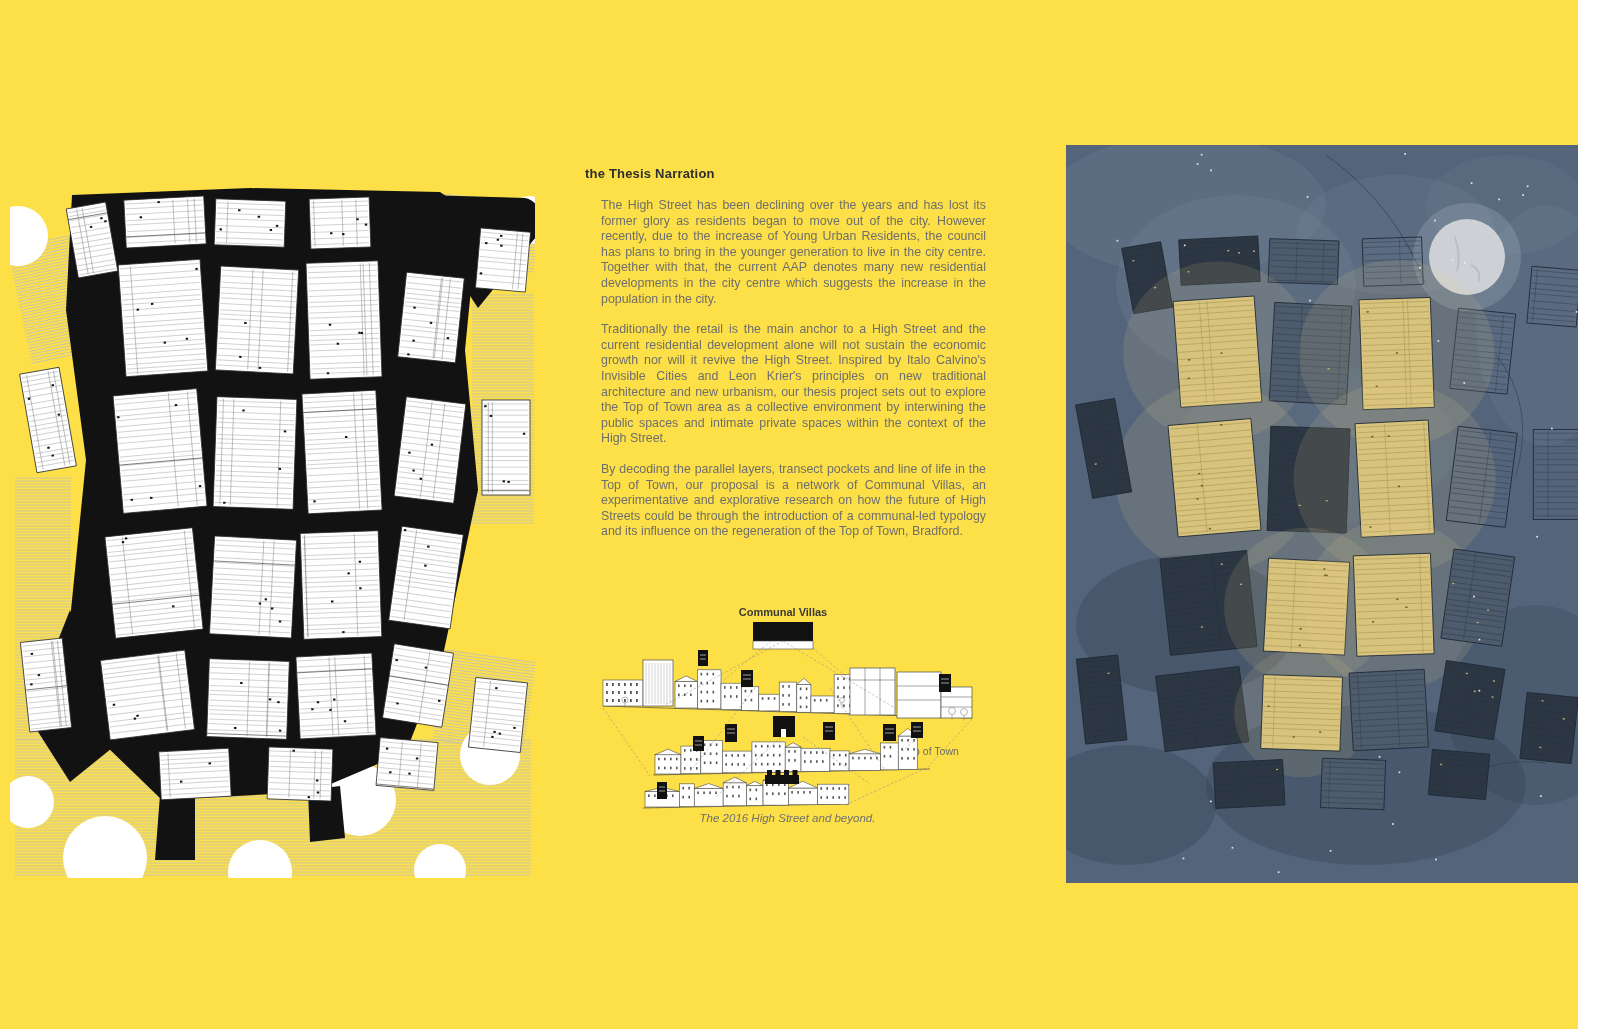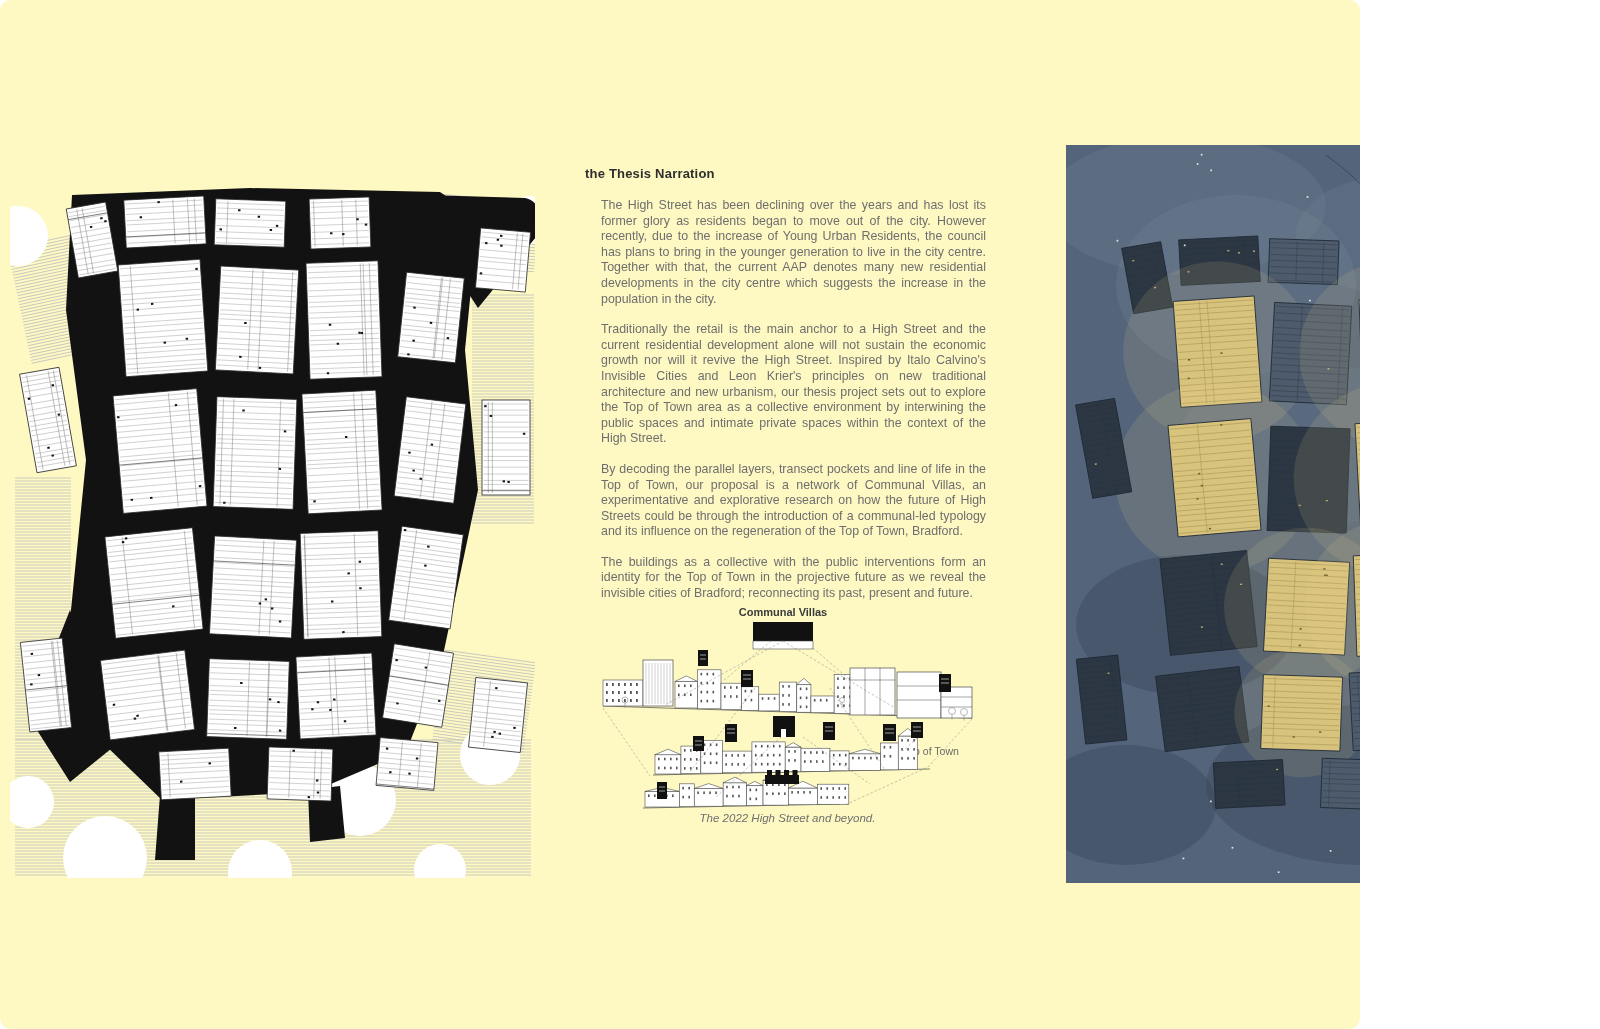--- a/index.html
+++ b/index.html
@@ -1,17 +1,17 @@
 <!DOCTYPE html>
 <html><head>
 <meta charset="utf-8">
 <style>
   html,body{margin:0;padding:0;background:#ffffff;}
   body{font-family:"Liberation Sans",sans-serif;}
-  .board{position:relative;width:1360px;height:1029px;background:#fef9c3;overflow:hidden;border-radius:11px;}
+  .board{position:relative;width:1578px;height:1029px;background:#fde047;overflow:hidden;}
   svg.abs{position:absolute;display:block;}
   #left-map{left:10px;top:100px;width:525px;height:778px;}
   #right-map{left:1066px;top:145px;width:522px;height:738px;}
   #diagram{left:595px;top:588px;width:385px;height:226px;}
   .narrative{position:absolute;left:585px;top:166px;width:401px;color:#6e6e6e;}
   .narrative h2{font-size:13px;color:#2e2e2e;font-weight:bold;margin:0 0 17px 0;letter-spacing:.2px;}
   .narrative p{font-size:12.4px;line-height:15.6px;text-align:justify;margin:0 0 15px 16px;}
   .caption{position:absolute;left:595px;top:812px;width:385px;text-align:center;
            font-style:italic;font-size:11.5px;color:#6f6f6f;}
   #diagram text{font-family:"Liberation Sans",sans-serif;}
@@ -1037,21 +1037,20 @@
         <rect x="379.8867004811764" y="672.661192397587" width="2.4" height="2" fill="#141414"></rect>
         <line x1="368" y1="686.6133774109185" x2="426" y2="686.6133774109185" stroke="#333" stroke-width="0.6"></line>
       </g>
     </svg>
 
   <section class="narrative">
     <h2>the Thesis Narration</h2>
     <p>The High Street has been declining over the years and has lost its former glory as residents began to move out of the city. However recently, due to the increase of Young Urban Residents, the council has plans to bring in the younger generation to live in the city centre. Together with that, the current AAP denotes many new residential developments in the city centre which suggests the increase in the population in the city.</p>
     <p>Traditionally the retail is the main anchor to a High Street and the current residential development alone will not sustain the economic growth nor will it revive the High Street. Inspired by Italo Calvino's Invisible Cities and Leon Krier's principles on new traditional architecture and new urbanism, our thesis project sets out to explore the Top of Town area as a collective environment by interwining the public spaces and intimate private spaces within the context of the High Street.</p>
     <p>By decoding the parallel layers, transect pockets and line of life in the Top of Town, our proposal is a network of Communal Villas, an experimentative and explorative research on how the future of High Streets could be through the introduction of a communal-led typology and its influence on the regeneration of the Top of Town, Bradford.</p>
-    <p>The buildings as a collective with the public interventions form an identity for the Top of Town in the projective future as we reveal the invisible cities of Bradford; reconnecting its past, present and future.</p>
   </section>
 
   <svg id="diagram" class="abs" viewBox="0 0 385 226">
     <text x="188" y="28" text-anchor="middle" font-size="11" font-weight="bold" fill="#3a3a3a">Communal Villas</text>
     <text x="308" y="167" font-size="10.5" fill="#6a6a6a">Top of Town</text>
   <line x1="8" y1="118" x2="377" y2="130" stroke="#4a4a4a" stroke-width="0.7"></line>
       <line x1="58" y1="187" x2="335" y2="181" stroke="#4a4a4a" stroke-width="0.7"></line>
       <line x1="48" y1="220" x2="245" y2="216" stroke="#4a4a4a" stroke-width="0.7"></line>
       <rect x="80" y="93.48318633344024" width="22.510406874585897" height="26.516813666559756" fill="#fff" stroke="#4a4a4a" stroke-width="0.6"></rect>
       <path d="M80,93.48318633344024 L91.25520343729295,87.9536417266354 L102.5104068745859,93.48318633344024 Z" fill="#fff" stroke="#4a4a4a" stroke-width="0.6"></path>
@@ -1377,21 +1376,21 @@
       <path d="M377,131 L333,179 L250,217" stroke="#888" stroke-width="0.5" stroke-dasharray="2.5,2" fill="none"></path>
       <circle cx="357" cy="123" r="3.5" fill="none" stroke="#888" stroke-width="0.6"></circle>
       <line x1="357" y1="126.5" x2="357" y2="131.5" stroke="#888" stroke-width="0.6"></line>
       <circle cx="369" cy="124" r="3.5" fill="none" stroke="#888" stroke-width="0.6"></circle>
       <line x1="369" y1="127.5" x2="369" y2="132.5" stroke="#888" stroke-width="0.6"></line>
       <circle cx="30" cy="112" r="3" fill="none" stroke="#888" stroke-width="0.6"></circle>
       <line x1="30" y1="115" x2="30" y2="120" stroke="#888" stroke-width="0.6"></line>
       <circle cx="247" cy="112" r="2.5" fill="none" stroke="#888" stroke-width="0.6"></circle>
       <line x1="247" y1="114.5" x2="247" y2="119.5" stroke="#888" stroke-width="0.6"></line>
     </svg>
-  <div class="caption">The 2022 High Street and beyond.</div>
+  <div class="caption">The 2016 High Street and beyond.</div>
 
   <svg id="right-map" class="abs" viewBox="0 0 522 738">
       <rect x="0" y="0" width="522" height="738" fill="#54657B"></rect>
       <ellipse cx="120" cy="60" rx="140" ry="70" fill="#8b9aab" opacity="0.14"></ellipse>
       <ellipse cx="170" cy="140" rx="120" ry="90" fill="#8b9aab" opacity="0.16"></ellipse>
       <ellipse cx="330" cy="90" rx="100" ry="60" fill="#8b9aab" opacity="0.13"></ellipse>
       <ellipse cx="250" cy="300" rx="140" ry="80" fill="#8b9aab" opacity="0.1"></ellipse>
       <ellipse cx="480" cy="180" rx="70" ry="120" fill="#8b9aab" opacity="0.12"></ellipse>
       <ellipse cx="440" cy="60" rx="80" ry="50" fill="#8b9aab" opacity="0.1"></ellipse>
       <ellipse cx="120" cy="480" rx="110" ry="70" fill="#2e3b4a" opacity="0.32"></ellipse>

